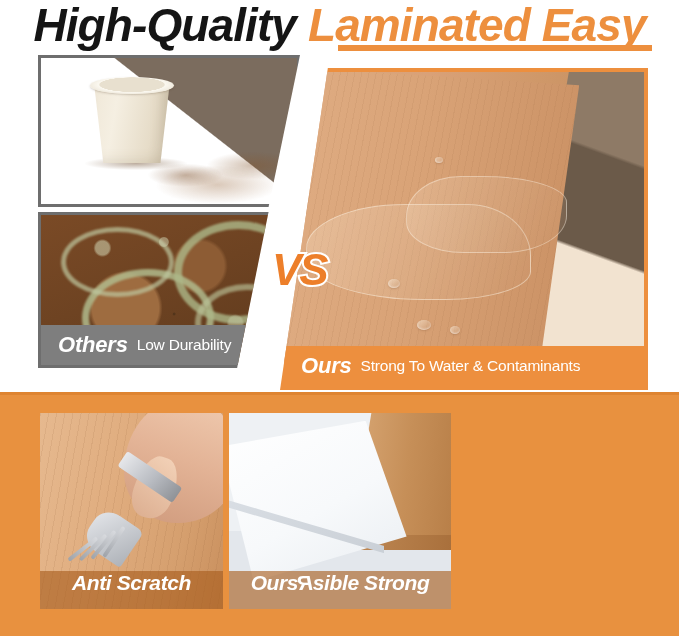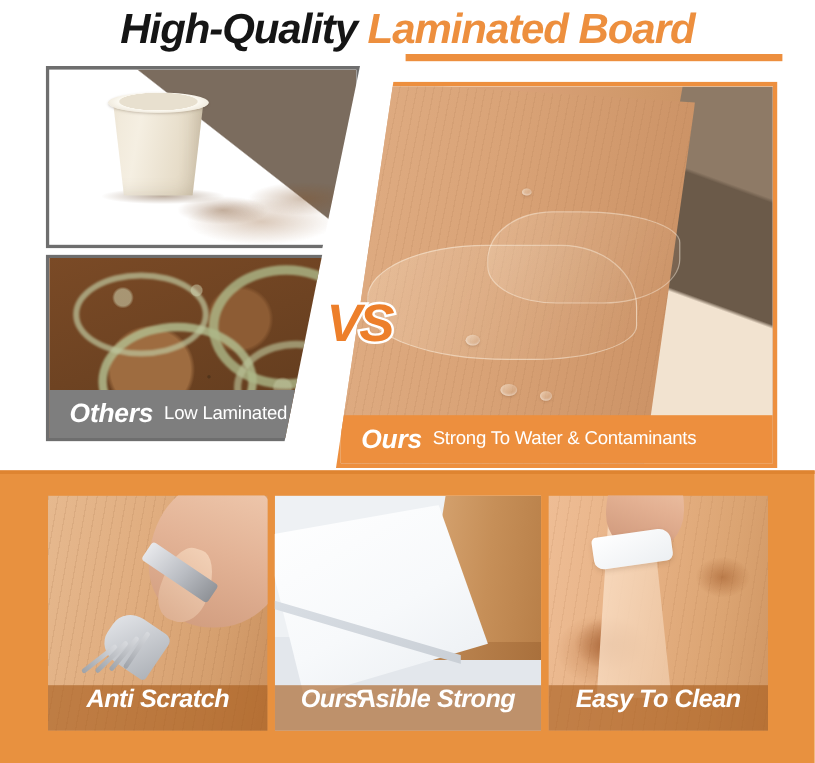--- a/index.html
+++ b/index.html
@@ -18,21 +18,21 @@
   }
 
   
   .title-wrap {
     position: absolute;
     left: 0; top: 2px; width: 679px; height: 50px;
     text-align: center;
     white-space: nowrap;
   }
   .title-text {
-    font-size: 35px;
+    font-size: 46px;
     font-weight: bold;
     font-style: italic;
     letter-spacing: -0.9px;
     line-height: 46px;
   }
   .title-black { color: #151515; }
   .title-orange { color: #ED8F3E; }
   .title-underline {
     position: absolute;
     left: 338px; top: 45px; width: 314px; height: 6px;
@@ -401,21 +401,21 @@
     transform: rotate(-8deg);
     box-shadow: 0 2px 4px rgba(120,80,50,0.2);
   }
 </style>
 </head>
 <body>
 
 <div class="poster">
 
   <div class="title-wrap">
-    <span class="title-text title-black">High-Quality</span><span class="title-text">&nbsp;</span><span class="title-text title-orange">Laminated Board</span>
+    <span class="title-text title-black">High-Quality</span><span class="title-text">&nbsp;</span><span class="title-text title-orange">Laminated Easy</span>
   </div>
   <div class="title-underline"></div>
 
   <div class="compare">
 
     <div class="left-col">
 
       <div class="panel-left top">
         <div class="img-spill">
           <div class="wall"></div>
@@ -429,21 +429,21 @@
       <div class="panel-left bottom">
         <div class="img-mold">
           <div class="ring r1"></div>
           <div class="ring r2"></div>
           <div class="ring r3"></div>
           <div class="ring r4"></div>
           <div class="speck"></div>
         </div>
         <div class="bar bar-gray">
           <span class="bar-name">Others</span>
-          <span class="bar-desc">Low Laminated</span>
+          <span class="bar-desc">Low Durability</span>
         </div>
       </div>
 
     </div>
 
     <div class="right-col">
       <div class="panel-right">
         <div class="img-board">
           <div class="table-edge"></div>
           <div class="topface">
@@ -494,30 +494,17 @@
           <div class="wood-back"></div>
           <div class="wood-strip"></div>
           <div class="white-sheet"></div>
           <div class="sheet-edge"></div>
         </div>
         <div class="feature-caption">
           <span><span>Ours</span><span class="flip-r">R</span><span>sible Strong</span></span>
         </div>
       </div>
 
-      <div class="feature f3">
-        <div class="img-wipe">
-          <div class="grain"></div>
-          <div class="stain"></div>
-          <div class="stain2"></div>
-          <div class="clean-swipe"></div>
-          <div class="hand"></div>
-          <div class="cloth"></div>
-        </div>
-        <div class="feature-caption">
-          <span>Easy To Clean</span>
-        </div>
-      </div>
 
     </div>
   </div>
 
 </div>
 
 </body></html>

